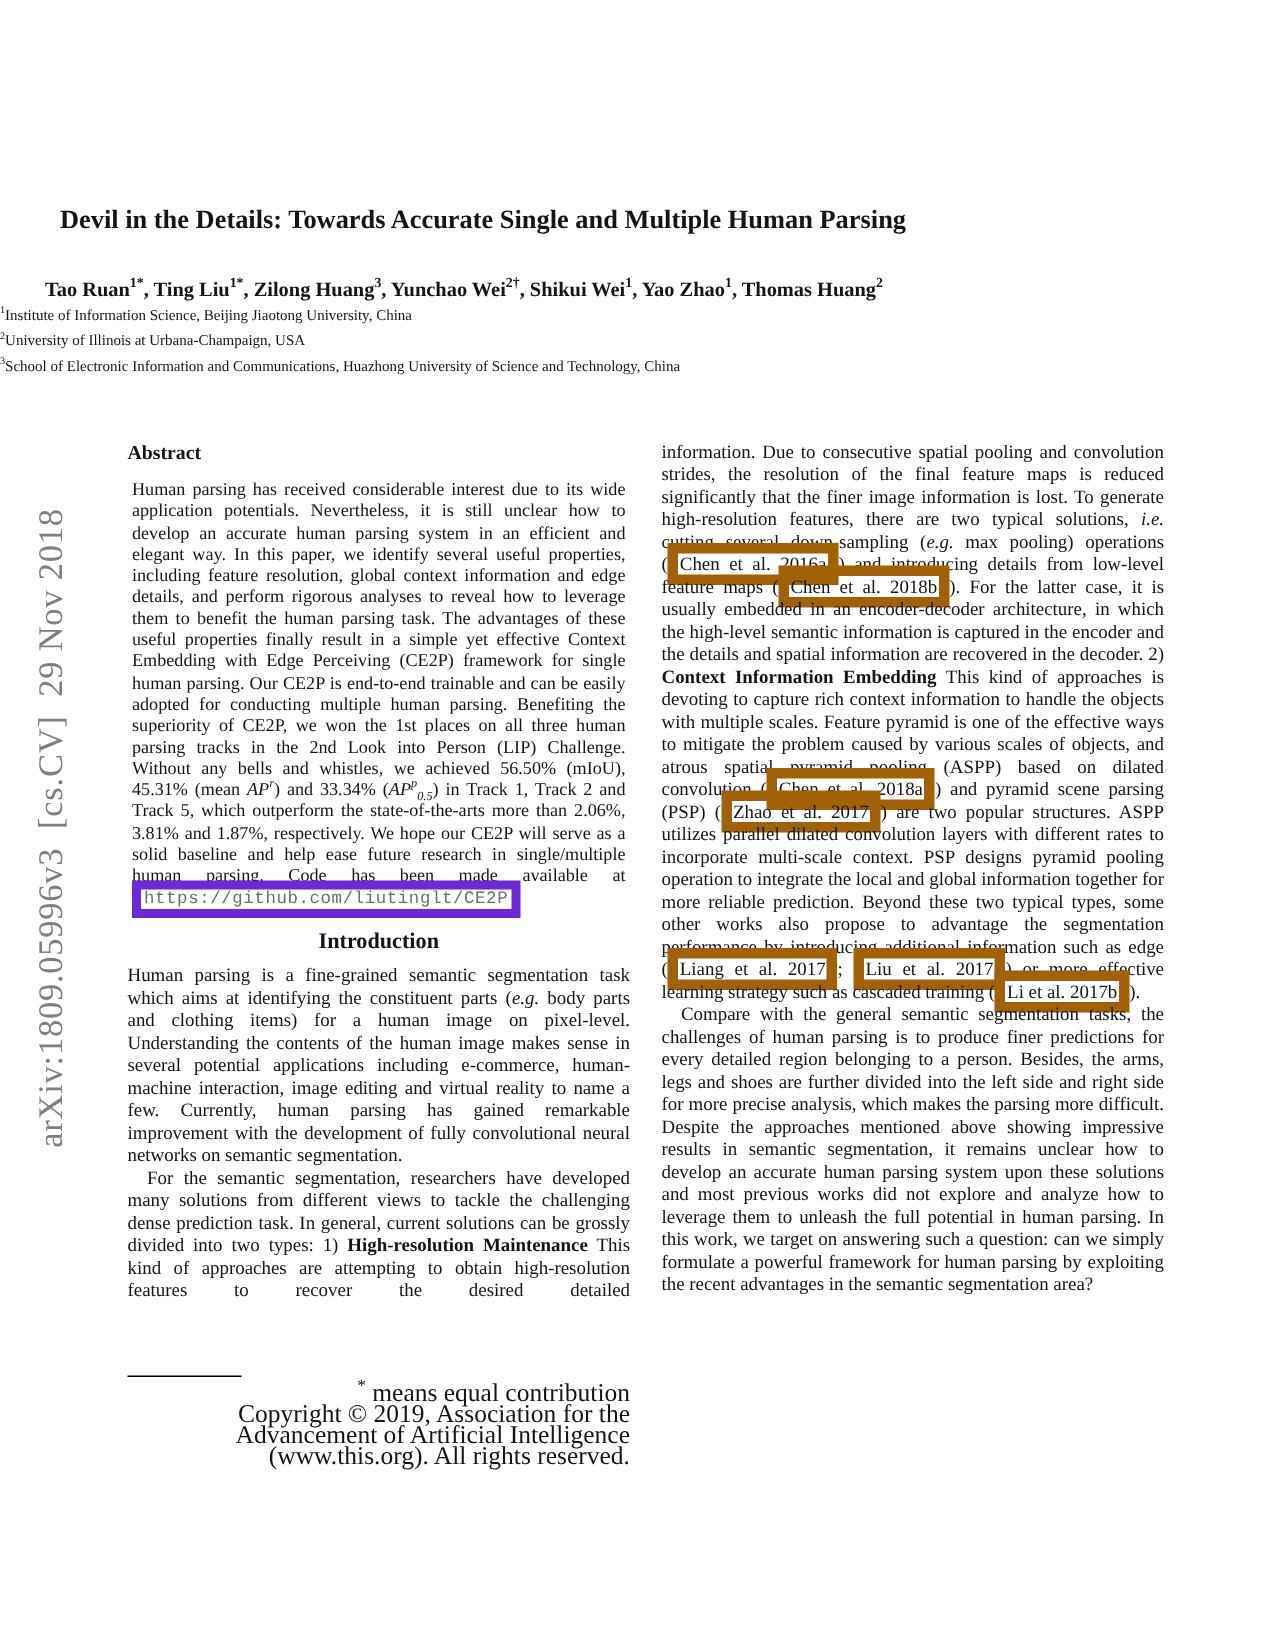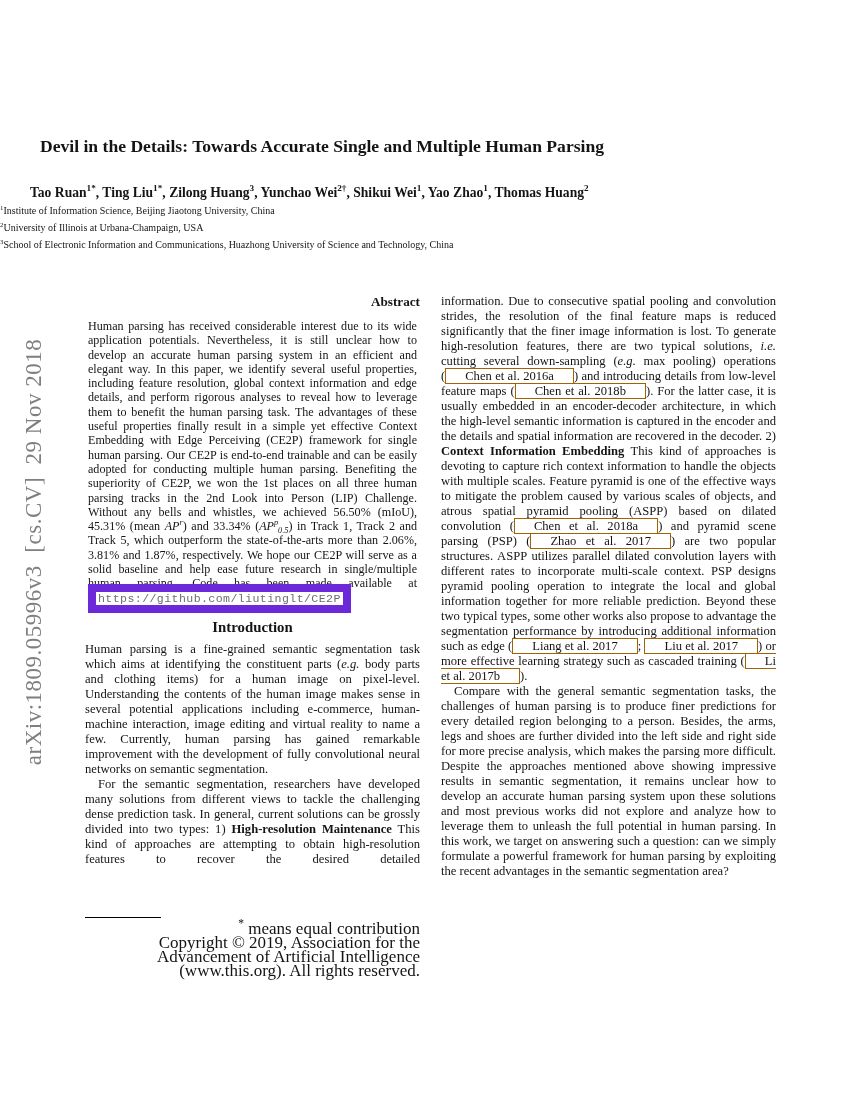--- a/index.html
+++ b/index.html
@@ -32,41 +32,41 @@
     position:absolute;top:294px;left:85px;width:692px;
     display:flex;gap:21px;align-items:flex-start;
   }
   .col{
     width:335px;
     font-size:12.6px;line-height:15px;
     text-align:justify;
     hyphens:auto;
   }
   .col-left{display:flex;flex-direction:column;height:684px;}
-  .abstract-heading{text-align:right;font-weight:bold;font-size:13.2px;margin:0 0 10px;}
+  .abstract-heading{text-align:left;font-weight:bold;font-size:13.2px;margin:0 0 10px;}
   .abstract-body{font-size:12.1px;line-height:14.3px;margin:0;padding:0 3px;}
   .section-heading{text-align:center;font-weight:bold;font-size:14.8px;margin:14px 0 7px;}
   p.body-par{margin:0;}
   p.indent{text-indent:13px;}
   p.jlast{text-align-last:justify;}
   
   .footnote{margin-top:auto;font-size:17px;line-height:13.9px;text-align:right;}
   .footnote-rule{width:76px;border-top:1px solid #000;margin-bottom:4px;}
   .footnote p{margin:0;}
   
   .rt-b{font-weight:bold;}
   .rt-i{font-style:italic;}
   .rt-math{font-style:italic;}
   .rt-sup{vertical-align:super;font-size:68%;line-height:0;}
   .rt-sub{vertical-align:sub;font-size:68%;line-height:0;}
-  .rt-cite{border:1px solid #a16207;padding:0 19px;}
+  .rt-cite{border:7px solid #a16207;padding:0 1px;}
   .rt-url{
     font-family:"Liberation Mono","DejaVu Sans Mono",monospace;
     font-size:11.6px;color:#6e6e6e;
-    border:8px solid #6d28d9;
+    border:6px solid #6d28d9;
     padding:0 2px;letter-spacing:0.4px;
     white-space:nowrap;
   }
 </style>
 </head>
 <body>
 
 <div class="page">
 
   <div class="arxiv-watermark">arXiv:1809.05996v3  [cs.CV]  29 Nov 2018</div>

